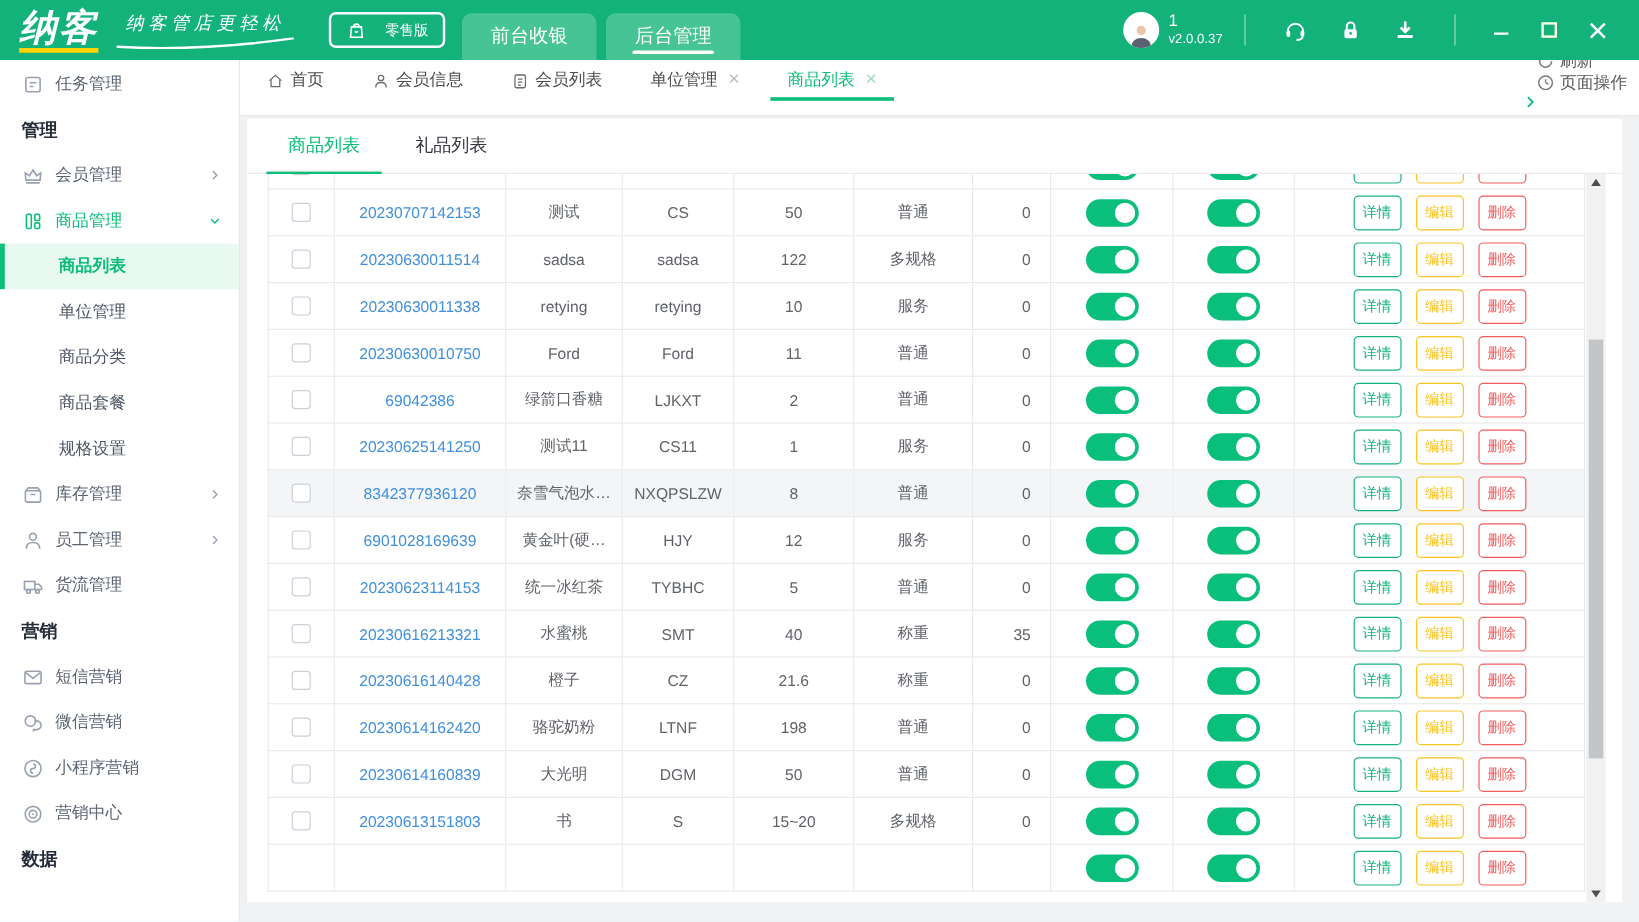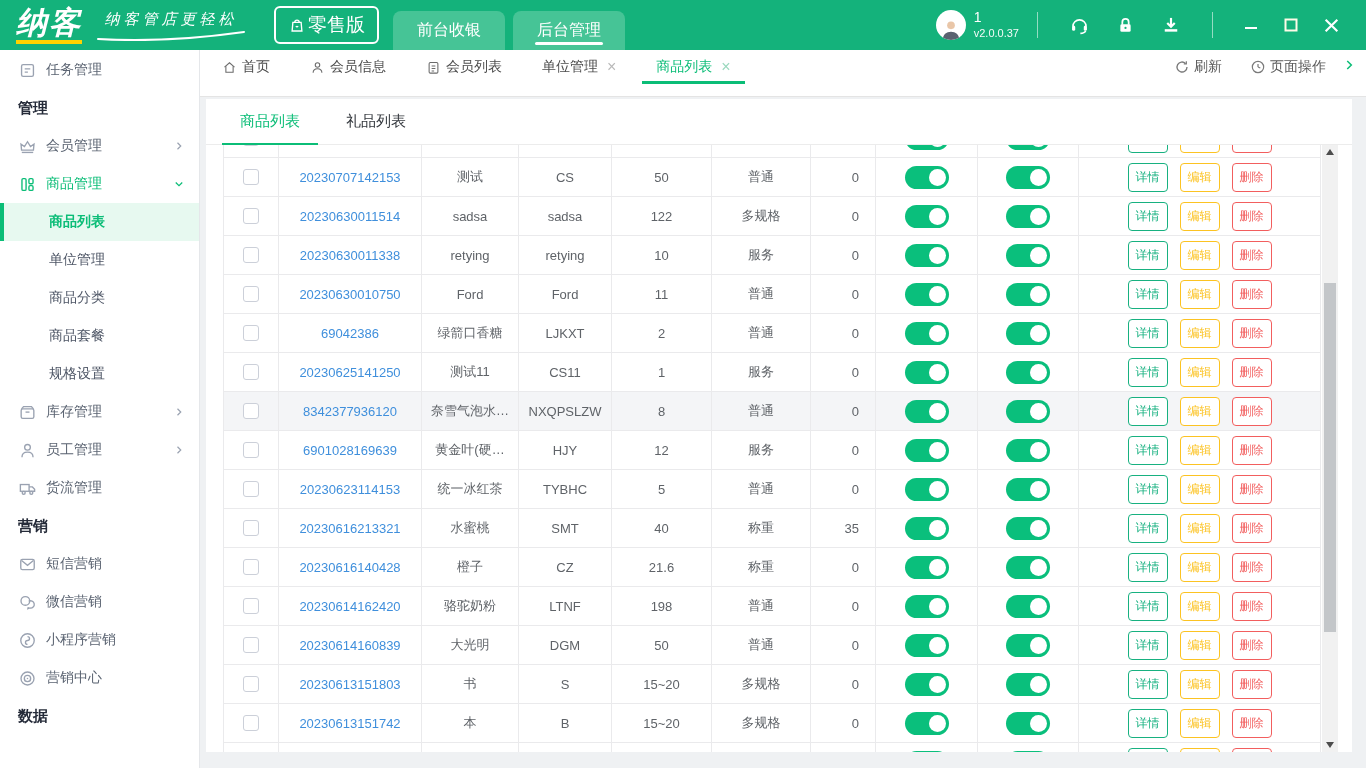--- a/index.html
+++ b/index.html
@@ -7,22 +7,22 @@
   body { font-family:"Liberation Sans","DejaVu Sans",sans-serif; background:#eff1f3; font-size:13px; }
 
   
   .header { height:50px; background:#14b27b; display:flex; align-items:center; position:relative; }
   .logo { margin-left:16px; display:flex; align-items:flex-end; position:relative; }
   .logo-text { color:#fff; font-size:31px; font-weight:bold; font-style:italic; letter-spacing:2px; line-height:1;
                border-bottom:4px solid #ffd200; padding-bottom:2px; }
   .slogan-wrap { margin-left:14px; display:flex; flex-direction:column; align-items:center; }
   .slogan { color:#fff; font-size:15px; font-style:italic; letter-spacing:4px; }
   .slogan-swoosh { margin-top:2px; }
-  .edition-btn { margin-left:28px; border:2px solid #fff; border-radius:6px; color:#fff; font-size:19px;
-                 padding:4px 12px; display:flex; align-items:center; gap:2px; background:transparent; cursor:pointer; }
+  .edition-btn { margin-left:28px; border:2px solid #fff; border-radius:6px; color:#fff; font-size:12px;
+                 padding:4px 12px; display:flex; align-items:center; gap:15px; background:transparent; cursor:pointer; }
   .nav-tabs { display:flex; align-self:flex-end; margin-left:14px; gap:8px; }
   .nav-tab { background:#46c496; color:#fff; font-size:16px; padding:9px 24px 9px; border-radius:8px 8px 0 0;
              position:relative; cursor:pointer; }
   .nav-tab.active::after { content:""; position:absolute; left:22px; right:22px; bottom:5px; height:3px; background:#fff; border-radius:2px; }
   .header-right { margin-left:auto; display:flex; align-items:center; color:#fff; margin-right:14px; }
   .avatar { width:30px; height:30px; border-radius:50%; background:#fff; overflow:hidden; display:flex; align-items:flex-end; justify-content:center; }
   .user-meta { margin-left:8px; display:flex; flex-direction:column; line-height:1.25; }
   .user-name { font-size:14px; }
   .user-version { font-size:11px; opacity:.95; }
   .hdivider { width:1px; height:26px; background:rgba(255,255,255,.55); margin:0 18px; }
@@ -43,21 +43,21 @@
 
   .content { flex:1; display:flex; flex-direction:column; min-width:0; }
   
   .tabstrip { height:47px; background:#fff; border-bottom:1px solid #e4e4e4; display:flex; align-items:center; padding:0 10px 12px 22px; }
   .ptab { display:flex; align-items:center; height:100%; margin-right:40px; color:#4c4c4c; font-size:14px; position:relative; cursor:pointer; }
   .ptab .t-ico { display:flex; margin-right:5px; color:#6b6b6b; }
   .ptab .t-close { margin-left:9px; color:#b9b9b9; font-size:16px; line-height:1; }
   .ptab.active { color:#0bbd77; }
   .ptab.active .t-close { color:#9bd9bf; }
   .ptab.active::after { content:""; position:absolute; left:-14px; right:-14px; bottom:0; height:3px; background:#0bbd77; }
-  .strip-right { margin-left:auto; display:flex; align-items:flex-start; color:#595959; font-size:14px; }
+  .strip-right { margin-left:auto; display:flex; align-items:flex-start; color:#595959; font-size:14px;flex-direction:column; }
   .strip-act { display:flex; align-items:center; gap:4px; cursor:pointer; margin-left:28px; color:#595959; }
   .strip-act .t-ico { display:flex; color:#7a7a7a; }
   .strip-chevron { margin-left:16px; color:#0bbd77; display:flex; cursor:pointer; }
 
   
   .panel-area { flex:1; padding:2px 14px 16px 6px; min-height:0; }
   .panel { background:#fff; height:100%; display:flex; flex-direction:column; overflow:hidden; }
   .panel-tabs { height:46px; flex-shrink:0; display:flex; align-items:flex-end; padding-left:24px; border-bottom:1px solid #ececec; }
   .ctab { font-size:15px; color:#33373d; padding:0 10px 13px; margin-right:26px; position:relative; cursor:pointer; }
   .ctab.active { color:#0bbd77; }
@@ -584,32 +584,20 @@
      <td>书</td>
      <td>S</td>
      <td>15~20</td>
      <td>多规格</td>
      <td class="c-stock">0</td>
      <td><span class="toggle"></span></td>
      <td><span class="toggle"></span></td>
      <td><span class="act-btn act-detail">详情</span><span class="act-btn act-edit">编辑</span><span class="act-btn act-delete">删除</span></td>
    </tr>
                 <tr>
-     <td><span class="cb"></span></td>
-     <td><a class="code-link">20230613151742</a></td>
-     <td>本</td>
-     <td>B</td>
-     <td>15~20</td>
-     <td>多规格</td>
-     <td class="c-stock">0</td>
-     <td><span class="toggle"></span></td>
-     <td><span class="toggle"></span></td>
-     <td><span class="act-btn act-detail">详情</span><span class="act-btn act-edit">编辑</span><span class="act-btn act-delete">删除</span></td>
-   </tr>
-                <tr>
      <td></td>
      <td><a class="code-link"></a></td>
      <td></td>
      <td></td>
      <td></td>
      <td></td>
      <td class="c-stock"></td>
      <td><span class="toggle"></span></td>
      <td><span class="toggle"></span></td>
      <td><span class="act-btn act-detail">详情</span><span class="act-btn act-edit">编辑</span><span class="act-btn act-delete">删除</span></td>

